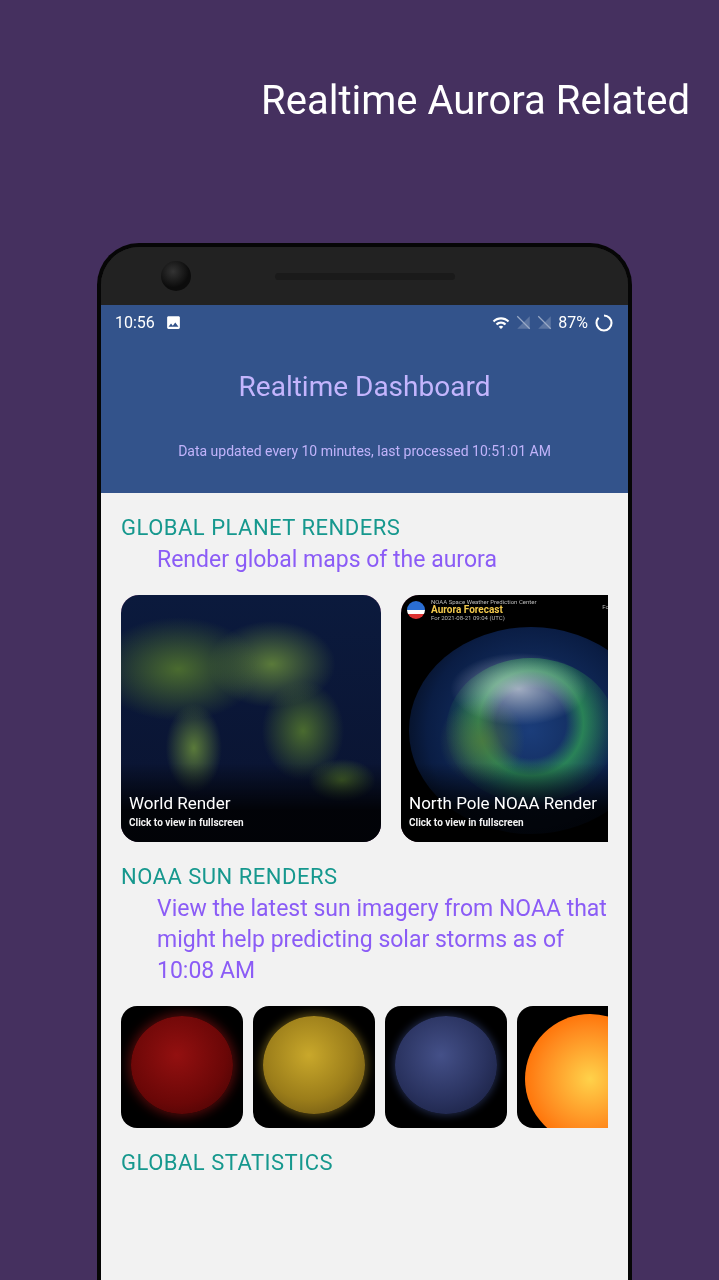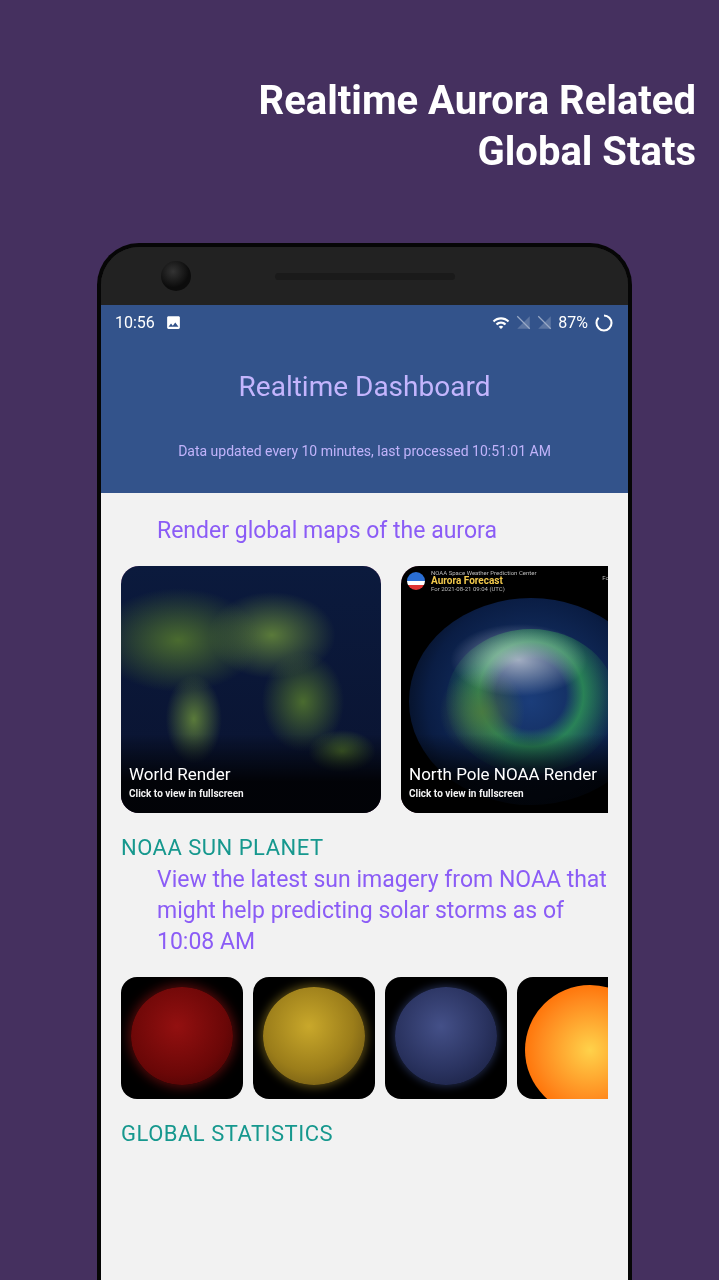--- a/index.html
+++ b/index.html
@@ -7,23 +7,23 @@
     width: 719px;
     height: 1280px;
     background: #45305f;
     font-family: -apple-system, BlinkMacSystemFont, "Segoe UI", Roboto, sans-serif;
     overflow: hidden;
     position: relative;
   }
   .promo-title {
     color: #fff;
     font-size: 40px;
-    font-weight: 700;
+    font-weight: 400;
     text-align: right;
-    padding: 75px 23px 0 55px;
+    padding: 75px 29px 0 55px;
     line-height: 1.28;
   }
   .phone-frame {
     position: absolute;
     top: 243px;
     left: 97px;
     width: 535px;
     height: 1040px;
     background: #222;
     border: 4px solid #060606;
@@ -236,21 +236,20 @@
   }
   .sim-off {
     opacity: 0.5;
   }
 </style>
 </head>
 <body>
 
 <div class="promo-title">
   <span>Realtime Aurora Related</span><br>
-  <span>Global Stats</span>
 </div>
 
 <div class="phone-frame">
   <div class="phone-bezel">
     <div class="camera"></div>
     <div class="speaker"></div>
   </div>
   <div class="screen">
 
     <div class="status-bar">
@@ -280,20 +279,21 @@
     </div>
 
     <div class="app-header">
       <h1>Realtime Dashboard</h1>
       <p>Data updated every 10 minutes, last processed 10:51:01 AM</p>
     </div>
 
     <div class="content">
 
       <div class="section">
+        <div class="section-title">GLOBAL PLANET RENDERS</div>
         <div class="section-desc">Render global maps of the aurora</div>
         <div class="card-row">
           <div class="card">
             <div class="card-bg world-map"></div>
             <div class="card-overlay">
               <div class="card-title">World Render</div>
               <div class="card-sub">Click to view in fullscreen</div>
             </div>
           </div>
           <div class="card">
@@ -314,21 +314,21 @@
             </div>
             <div class="card-overlay">
               <div class="card-title">North Pole NOAA Render</div>
               <div class="card-sub">Click to view in fullscreen</div>
             </div>
           </div>
         </div>
       </div>
 
       <div class="section">
-        <div class="section-title">NOAA SUN PLANET</div>
+        <div class="section-title">NOAA SUN RENDERS</div>
         <div class="section-desc">View the latest sun imagery from NOAA that might help predicting solar storms as of 10:08 AM</div>
         <div class="sun-row">
           <div class="sun-card">
             <div class="sun sun-red"></div>
             <div class="sun-timestamp"></div>
           </div>
           <div class="sun-card">
             <div class="sun sun-yellow"></div>
             <div class="sun-timestamp"></div>
           </div>

